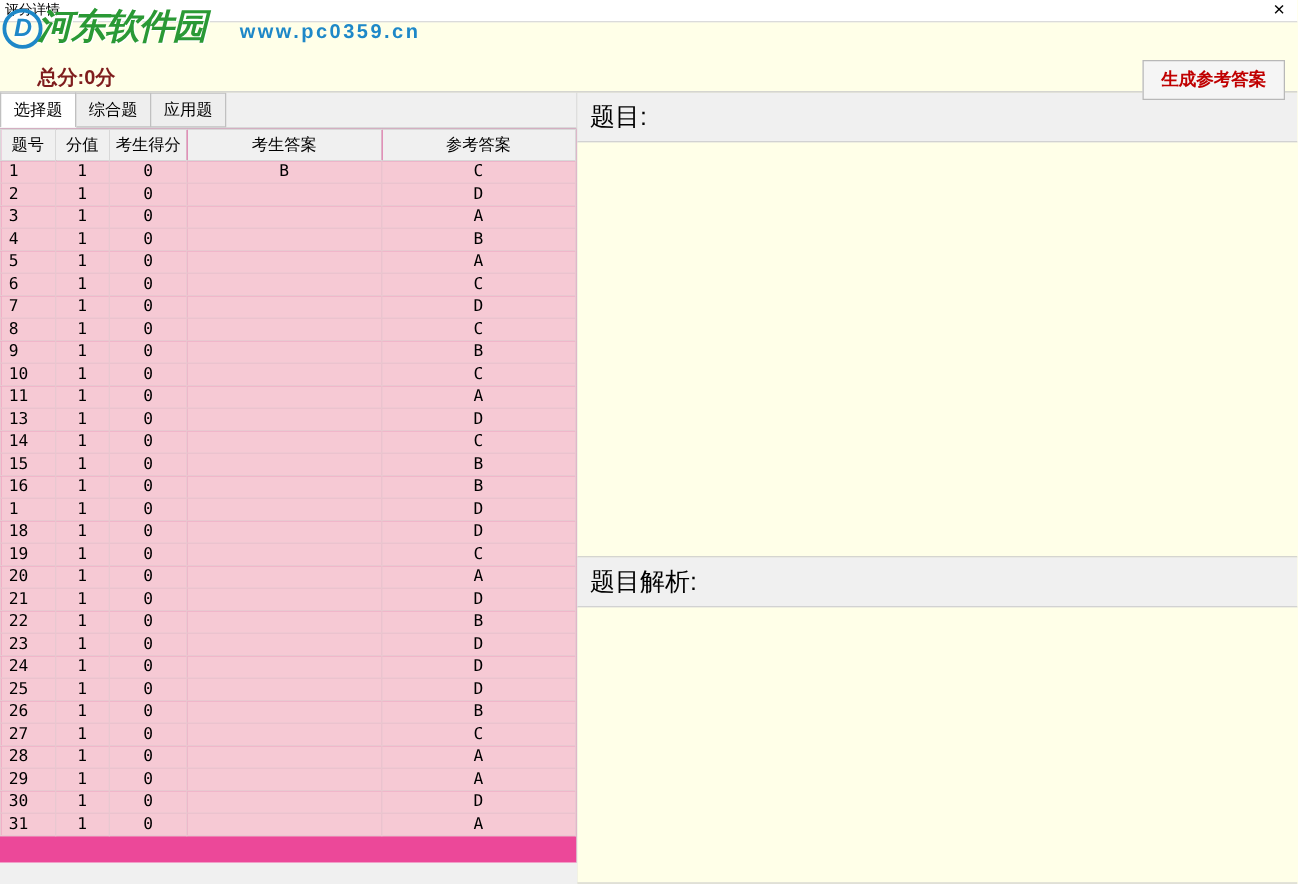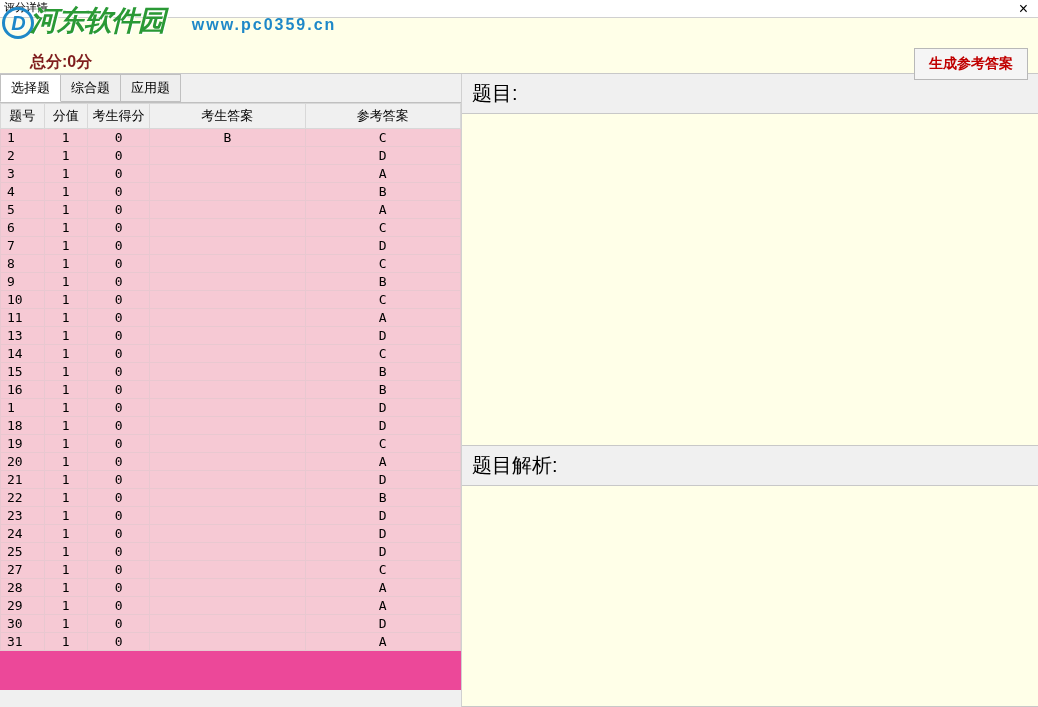--- a/index.html
+++ b/index.html
@@ -381,20 +381,27 @@
               <td>D</td>
             </tr>
             <tr>
               <td>25</td>
               <td>1</td>
               <td>0</td>
               <td></td>
               <td>D</td>
             </tr>
             <tr>
+              <td>26</td>
+              <td>1</td>
+              <td>0</td>
+              <td></td>
+              <td>B</td>
+            </tr>
+            <tr>
               <td>27</td>
               <td>1</td>
               <td>0</td>
               <td></td>
               <td>C</td>
             </tr>
             <tr>
               <td>28</td>
               <td>1</td>
               <td>0</td>

